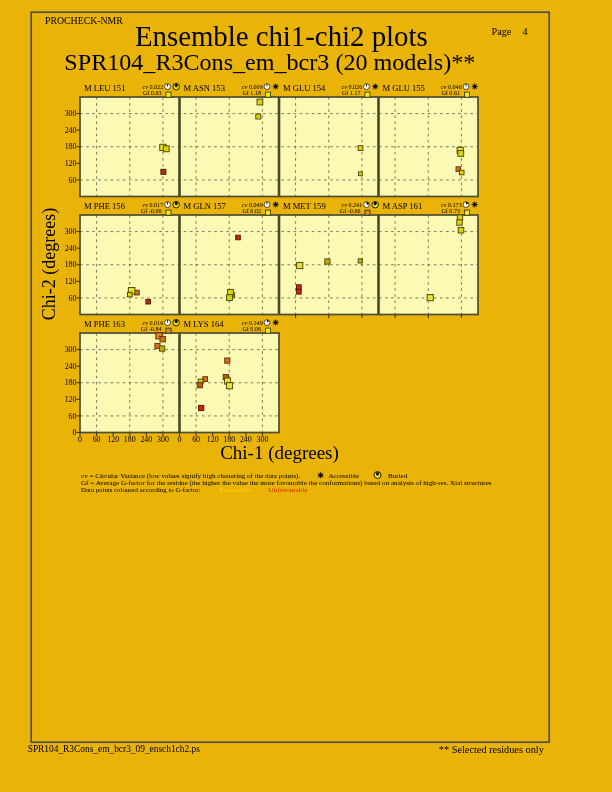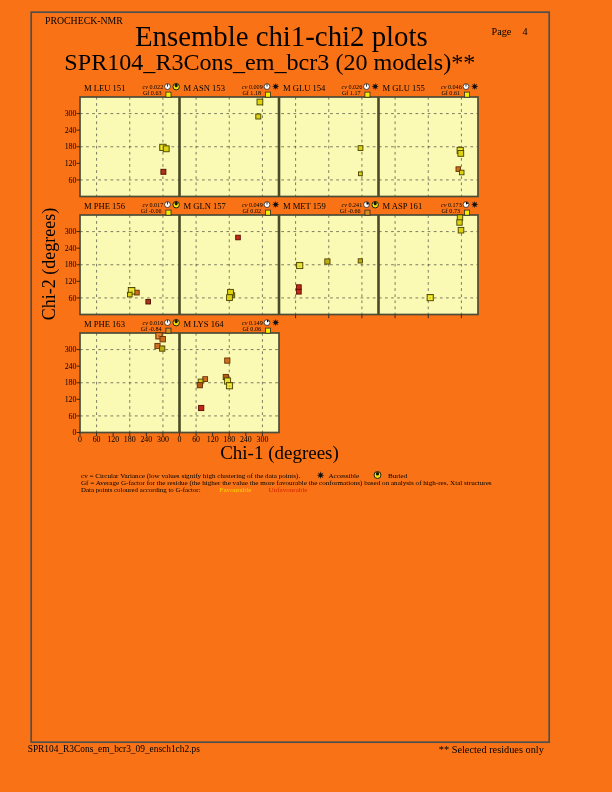--- a/index.html
+++ b/index.html
@@ -1,14 +1,14 @@
 <!DOCTYPE html>
 <html><head><meta charset="utf-8"><style>
 html,body{margin:0;padding:0;background:#ffffff;}
-#page{position:relative;width:612px;height:792px;background:#f97316;overflow:hidden;}
+#page{position:relative;width:612px;height:792px;background:#eab308;overflow:hidden;}
 svg text{font-family:"Liberation Serif",serif;fill:#000;}
 </style></head><body>
 <div id="page">
 <svg width="612" height="792" viewBox="0 0 612 792">
 
 <rect x="31.2" y="12.2" width="518" height="730" fill="none" stroke="#4f4f4f" stroke-width="1.7"></rect>
 
 <text x="45" y="23.8" font-size="9.8">PROCHECK-NMR</text>
 
 <text x="491.5" y="34.8" font-size="10.2">Page</text>

